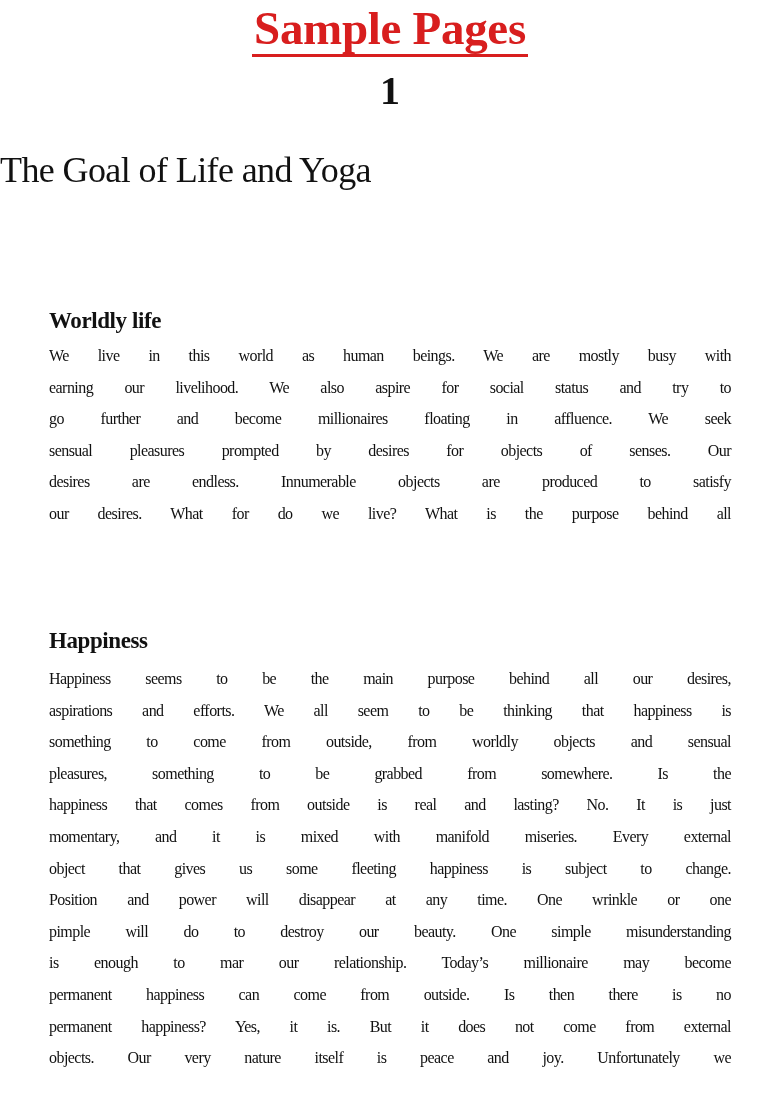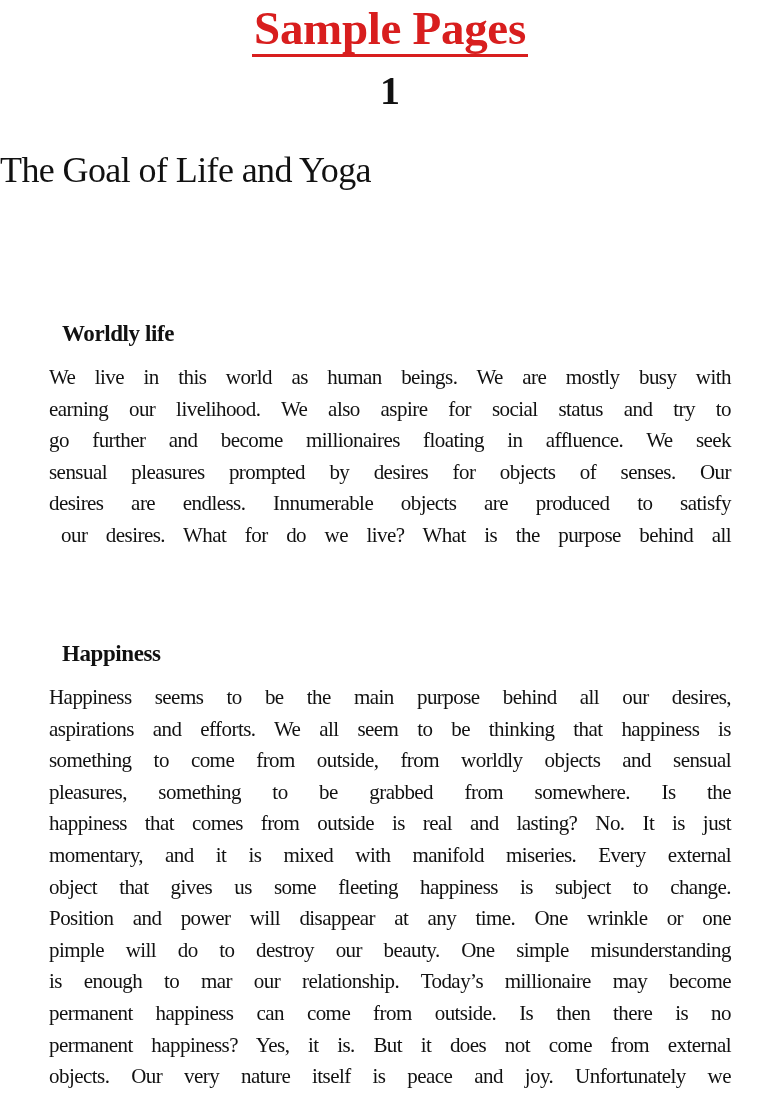--- a/index.html
+++ b/index.html
@@ -7,22 +7,22 @@
          font-family: "Liberation Serif", "DejaVu Serif", serif; color: #111111; }
   .banner { position: absolute; top: 0; left: 0; width: 780px; text-align: center; }
   .banner-title { display: inline-block; margin-top: 2px; font-weight: bold; font-size: 47px;
                   line-height: 52px; color: #d81e1e; border-bottom: 3px solid #d81e1e;
                   padding: 0 2px 0 2px; letter-spacing: -0.3px; }
   .chapter-num { position: absolute; top: 67px; left: 0; width: 780px; text-align: center;
                  font-weight: bold; font-size: 40px; line-height: 48px; color: #111; }
   .chapter-title { position: absolute; top: 148px; left: 0; width: 780px; 
                    font-size: 36px; line-height: 44px; color: #111; letter-spacing: -0.6px; }
   .section { position: absolute; left: 49px; width: 682px; }
-  .heading { font-weight: bold; font-size: 23px; line-height: 30px; letter-spacing: -0.4px; margin: 13px; }
-  .para { margin: 0; font-size: 21px; }
+  .heading { font-weight: bold; font-size: 23px; line-height: 30px; letter-spacing: -0.4px; margin: 0; }
+  .para { margin: 0; font-size: 16px; }
   .line { display: block; height: 31.6px; line-height: 31.6px; text-align: justify;
           text-align-last: justify; white-space: nowrap; overflow: visible; letter-spacing: -0.55px; }
   .line.last { text-align-last: left; }
 </style>
 </head>
 <body>
 
 <div class="banner">
   <span class="banner-title">Sample Pages</span>
 </div>
@@ -31,21 +31,21 @@
 <div class="chapter-title">The Goal of Life and Yoga</div>
 
 <div class="section" style="top:306px;">
   <h3 class="heading">Worldly life</h3>
   <div class="para" style="margin-top:4px;">
     <span class="line" style="white-space: normal;">We live in this world as human beings. We are mostly busy with</span>
     <span class="line" style="white-space: normal;">earning our livelihood. We also aspire for social status and try to</span>
     <span class="line" style="white-space: normal;">go further and become millionaires floating in affluence. We seek</span>
     <span class="line" style="white-space: normal;">sensual pleasures prompted by desires for objects of senses. Our</span>
     <span class="line" style="white-space: normal;">desires are endless. Innumerable objects are produced to satisfy</span>
-    <span class="line" style="white-space: normal; margin-left: 12px;">our desires. What for do we live? What is the purpose behind all</span>
+    <span class="line" style="white-space: normal;">our desires. What for do we live? What is the purpose behind all</span>
   </div>
 </div>
 
 <div class="section" style="top:626px;">
   <h3 class="heading">Happiness</h3>
   <div class="para" style="margin-top:7px;">
     <span class="line" style="white-space: normal;">Happiness seems to be the main purpose behind all our desires,</span>
     <span class="line" style="white-space: normal;">aspirations and efforts. We all seem to be thinking that happiness is</span>
     <span class="line" style="white-space: normal;">something to come from outside, from worldly objects and sensual</span>
     <span class="line" style="white-space: normal;">pleasures, something to be grabbed from somewhere. Is the</span>

